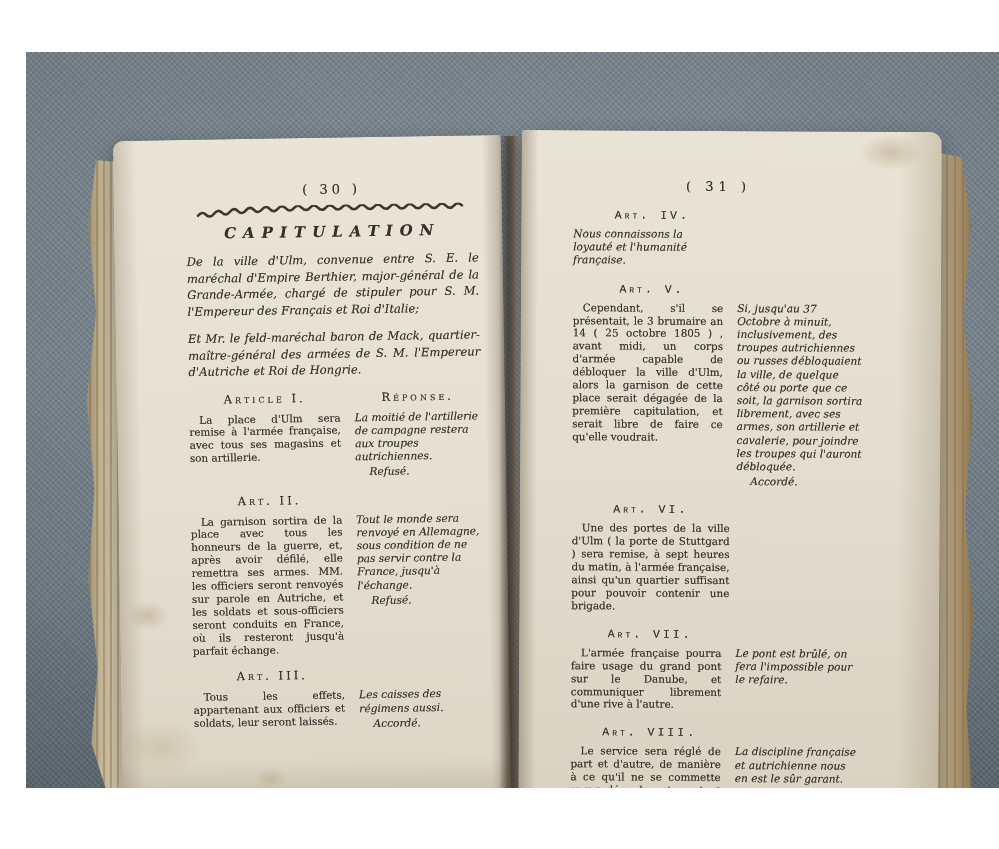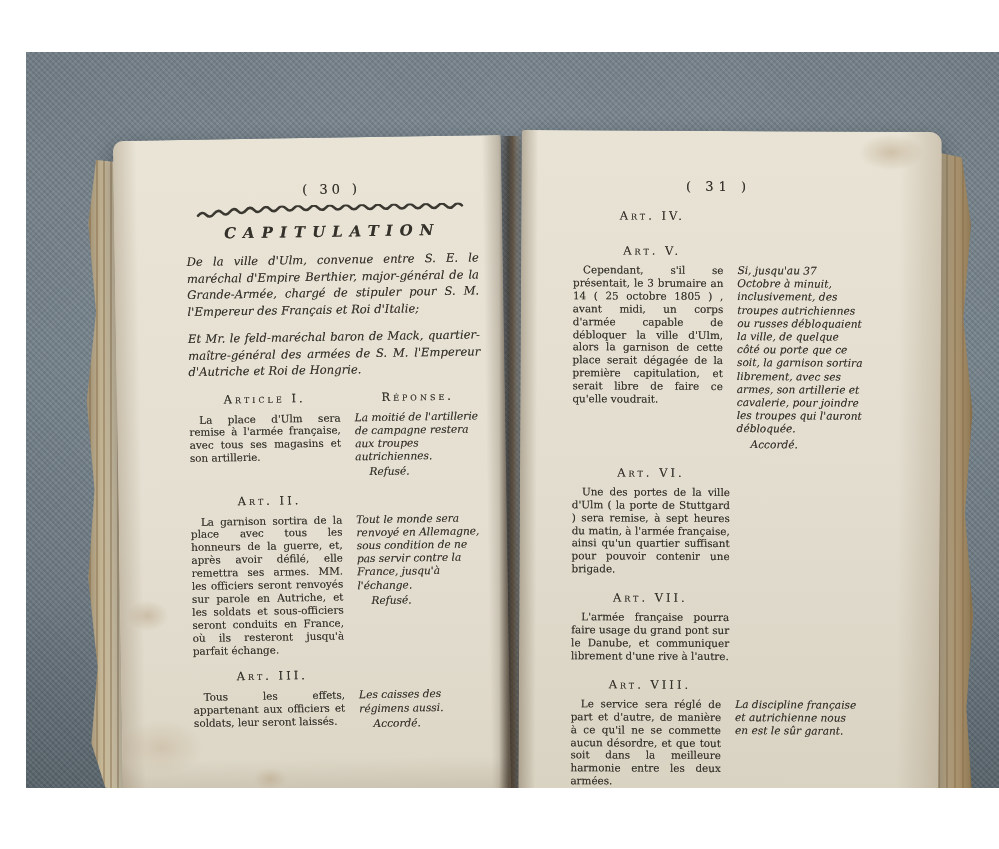--- a/index.html
+++ b/index.html
@@ -100,21 +100,21 @@
   }
   .cr{
     width:132px;font-style:italic;font-size:10.6px;line-height:13.2px;text-align:left;
   }
   .verdict{margin-top:2px;padding-left:14px;font-style:italic;}
   .oui{margin-top:34px;}
   
   .content-left{position:absolute;left:72px;top:44px;width:292px;}
   .content-right{position:absolute;left:52px;top:48px;width:290px;}
   .content-right .pnum{letter-spacing:5px;}
-  .content-right .arthead{margin-top:15px;}
+  .content-right .arthead{margin-top:15px;font-family:Liberation Mono, monospace;}
   .content-right .row{margin-top:6px;}
   .ink{color:#34312a;text-shadow:0 0 0.6px rgba(52,49,42,0.55);}
 </style>
 </head>
 <body>
 
 <div class="photo">
 
   <div class="deckle deckle-left"></div>
   <div class="deckle deckle-right"></div>
@@ -169,39 +169,45 @@
 
   <div class="gutter"></div>
 
   <div class="page page-right">
     <div class="content-right ink">
 
       <div class="pnum">( 31 )</div>
 
       <div class="arthead">Art. IV.</div>
       <div class="row">
+        <div class="cr">
+          <span>Nous connaissons la loyauté et l'humanité française.</span>
+        </div>
       </div>
 
       <div class="arthead">Art. V.</div>
       <div class="row">
         <div class="cl">Cependant, s'il se présentait, le 3 brumaire an 14 ( 25 octobre 1805 ) , avant midi, un corps d'armée capable de débloquer la ville d'Ulm, alors la garnison de cette place serait dégagée de la première capitulation, et serait libre de faire ce qu'elle voudrait.</div>
         <div class="cr">
           <span>Si, jusqu'au 37 Octobre à minuit, inclusivement, des troupes autrichiennes ou russes débloquaient la ville, de quelque côté ou porte que ce soit, la garnison sortira librement, avec ses armes, son artillerie et cavalerie, pour joindre les troupes qui l'auront débloquée.</span>
           <div class="verdict">Accordé.</div>
         </div>
       </div>
 
       <div class="arthead">Art. VI.</div>
       <div class="row">
         <div class="cl">Une des portes de la ville d'Ulm ( la porte de Stuttgard ) sera remise, à sept heures du matin, à l'armée française, ainsi qu'un quartier suffisant pour pouvoir contenir une brigade.</div>
       </div>
 
       <div class="arthead">Art. VII.</div>
       <div class="row">
         <div class="cl">L'armée française pourra faire usage du grand pont sur le Danube, et communiquer librement d'une rive à l'autre.</div>
+        <div class="cr">
+          <span>Le pont est brûlé, on fera l'impossible pour le refaire.</span>
+        </div>
       </div>
 
       <div class="arthead">Art. VIII.</div>
       <div class="row">
         <div class="cl">Le service sera réglé de part et d'autre, de manière à ce qu'il ne se commette aucun désordre, et que tout soit dans la meilleure harmonie entre les deux armées.</div>
         <div class="cr">
           <span>La discipline française et autrichienne nous en est le sûr garant.</span>
         </div>
       </div>
 

